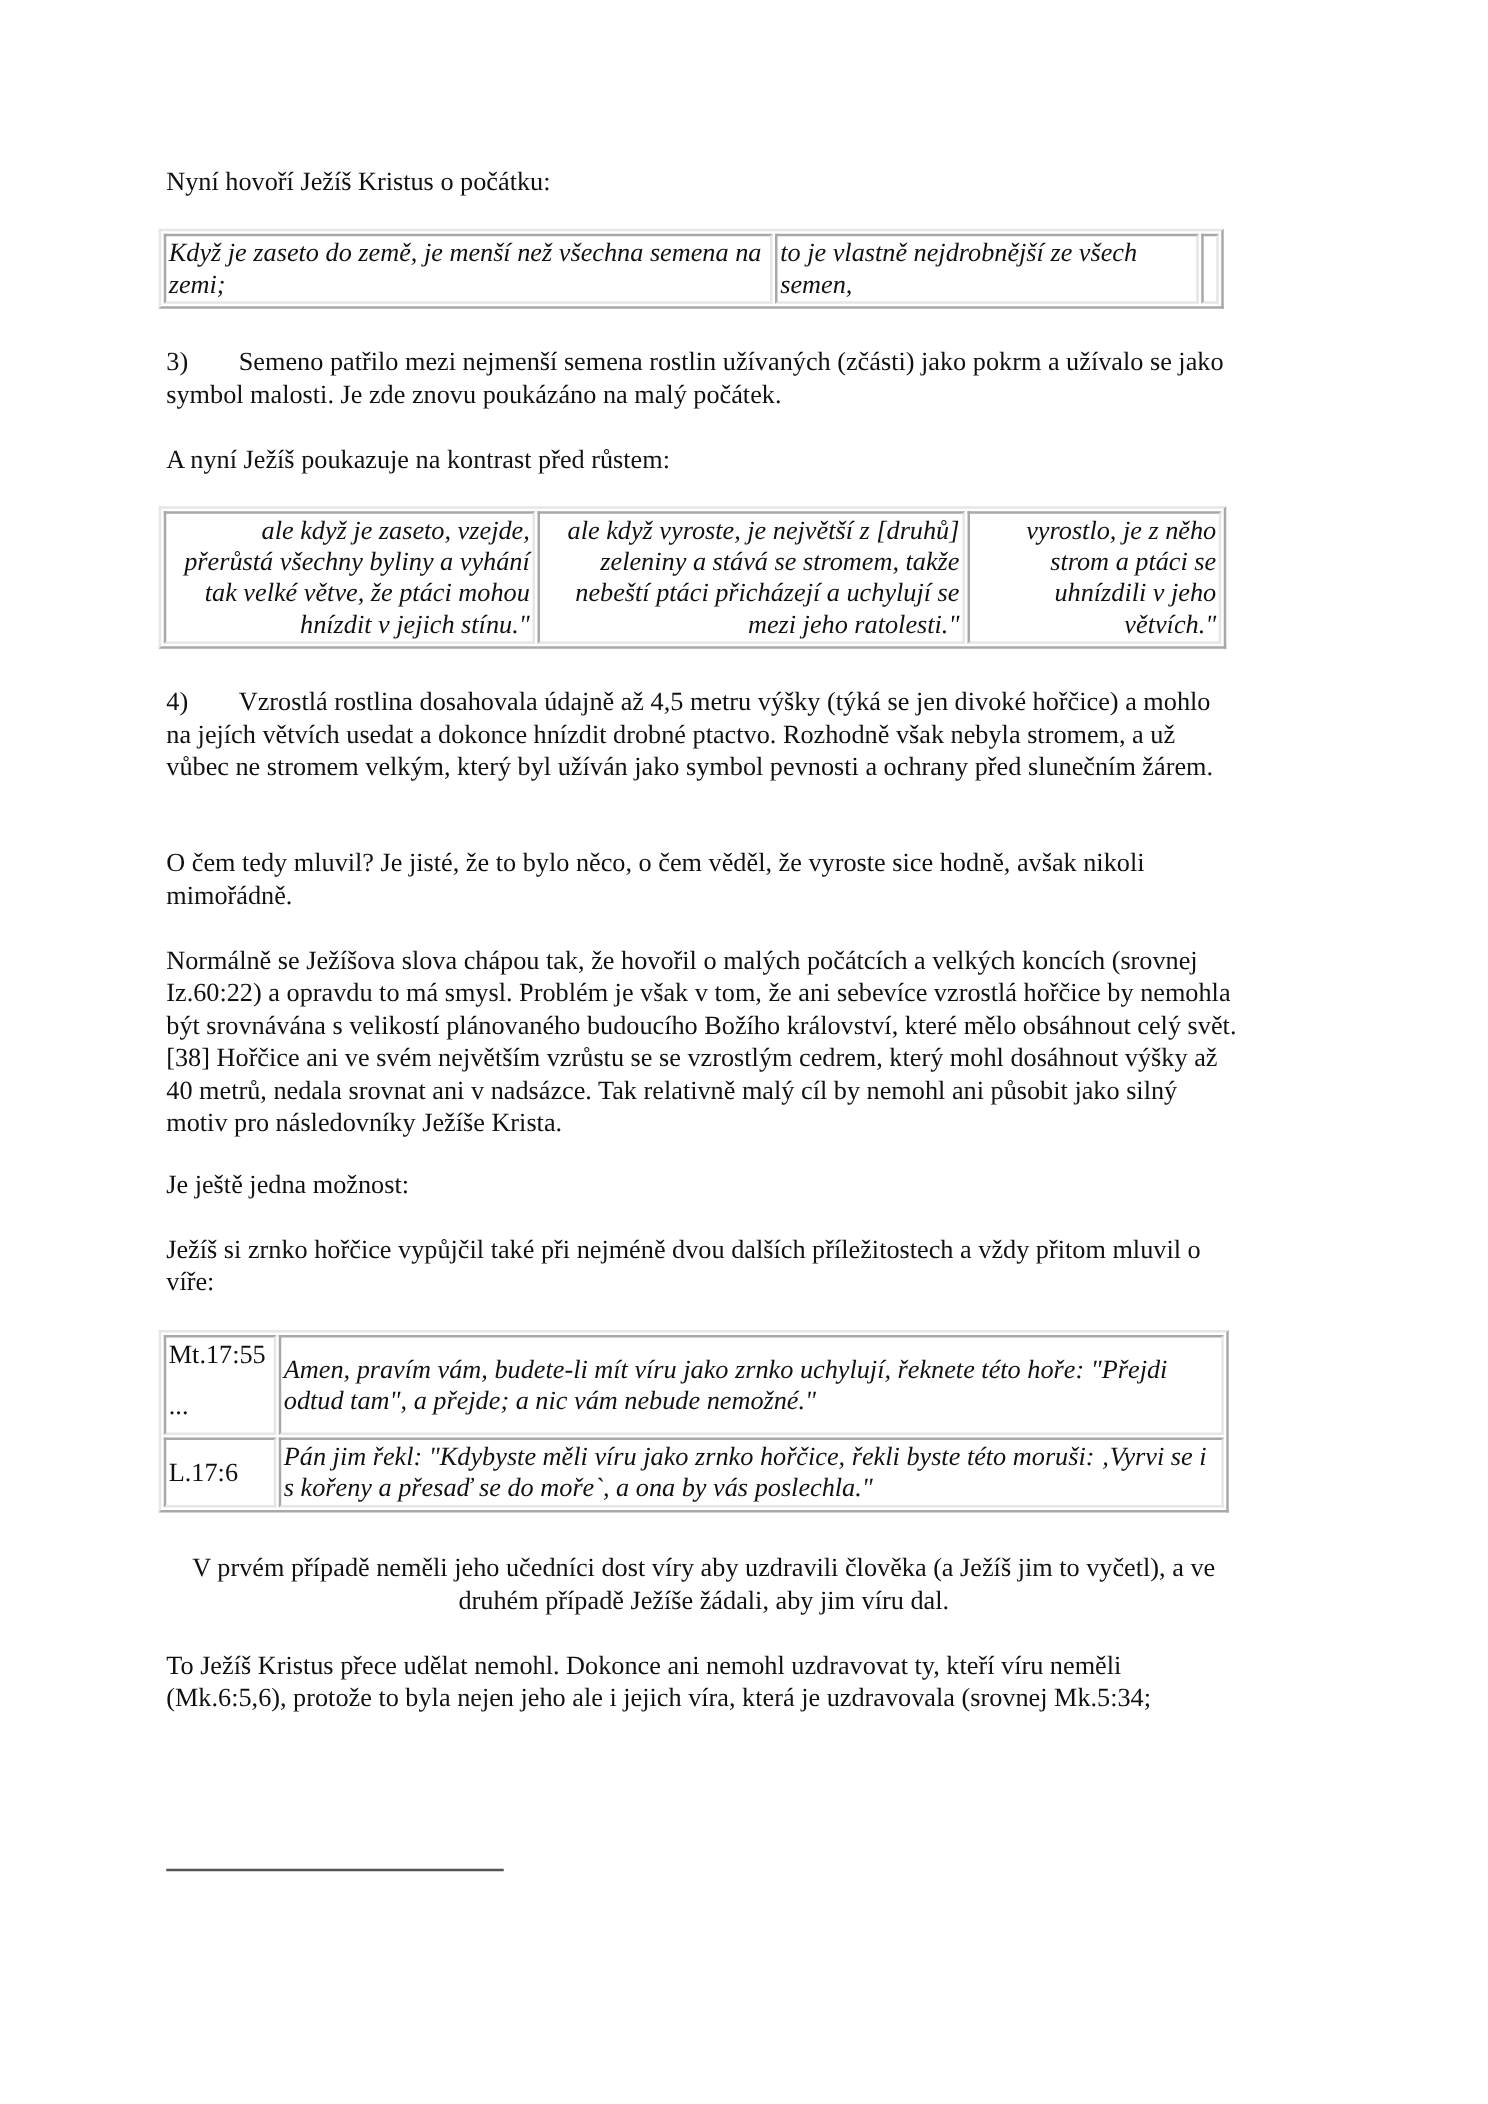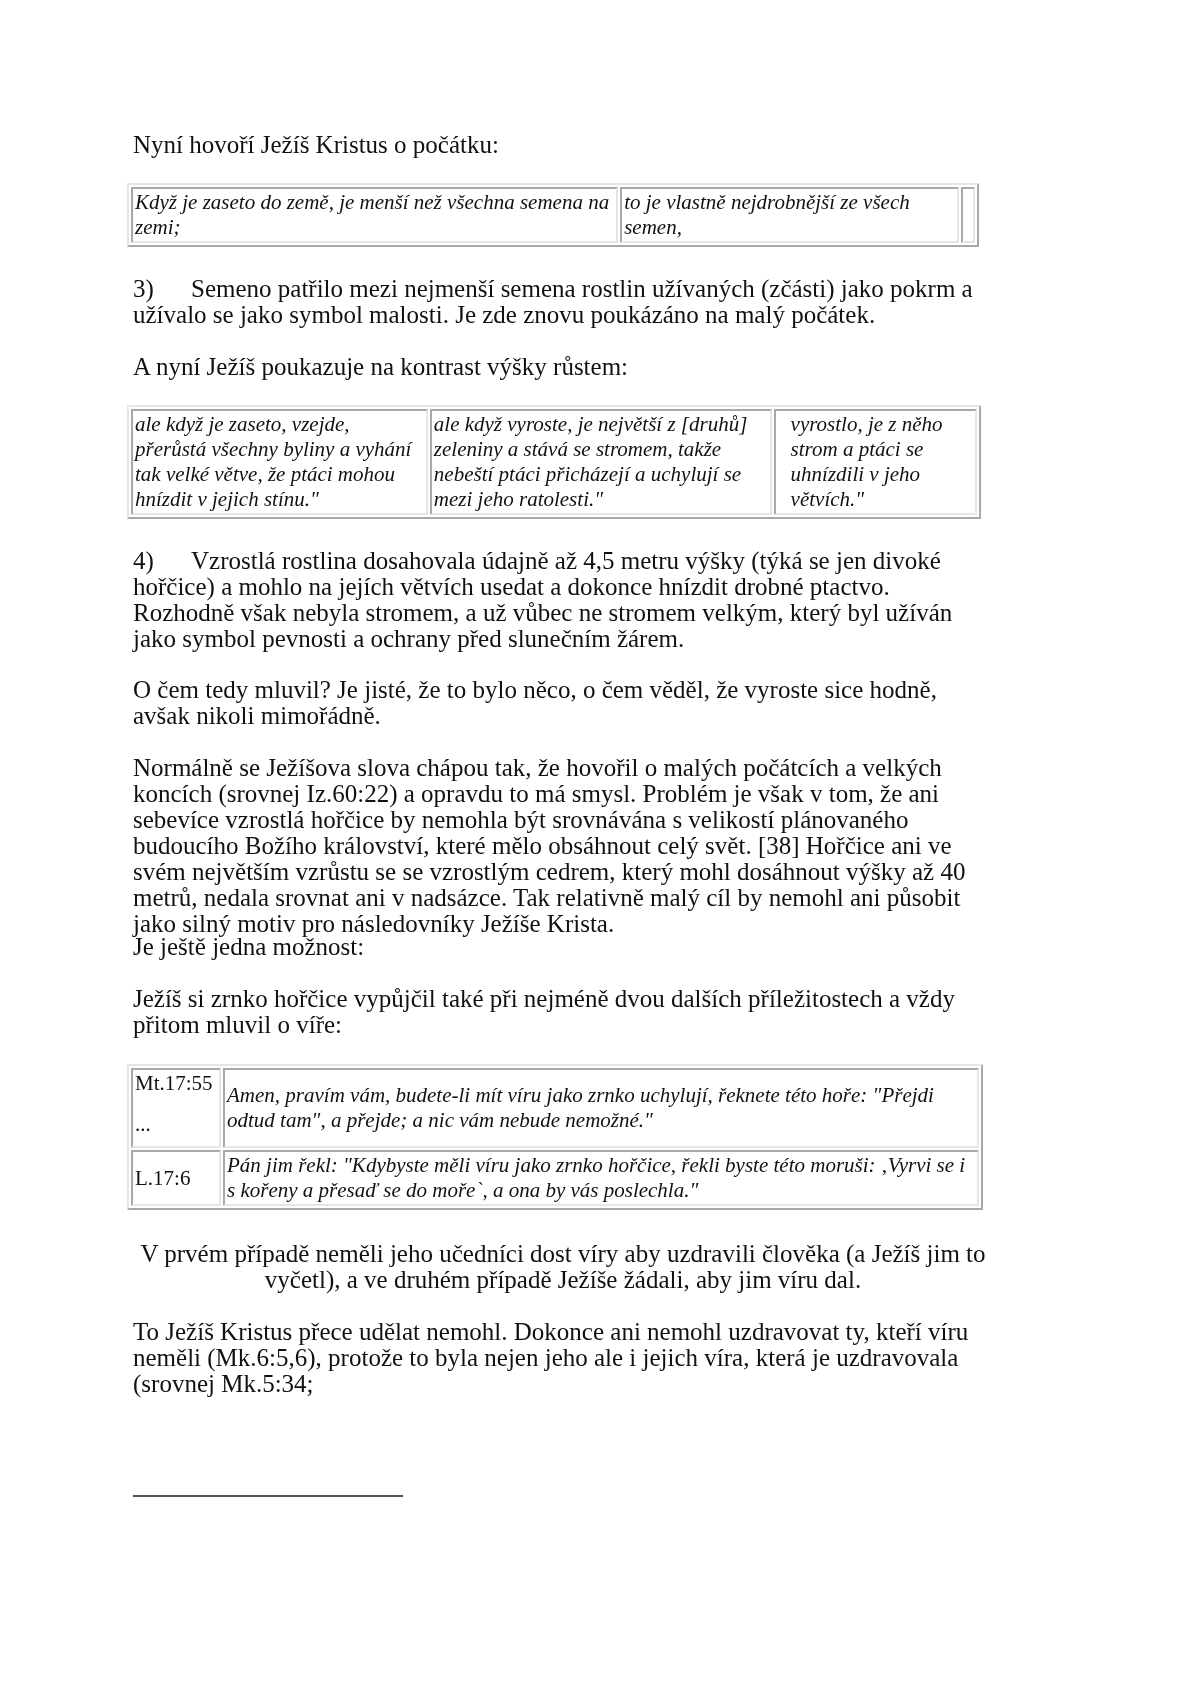--- a/index.html
+++ b/index.html
@@ -4,21 +4,21 @@
 <style>
   html, body { margin: 0; padding: 0; background: #ffffff; }
   body {
     width: 1190px; height: 1683px; position: relative; overflow: hidden;
     font-family: "Liberation Serif", "DejaVu Serif", serif;
     color: #111111;
   }
   .page { position: absolute; left: 133px; top: 0; width: 860px; }
   .p {
     position: absolute; left: 0; width: 860px;
-    font-size: 25px; line-height: 26px; margin: 0;
+    font-size: 21px; line-height: 26px; margin: 0;
   }
   .num { display: inline-block; width: 58px; }
   table.q {
     position: absolute; border-collapse: separate; border-spacing: 2px;
     border: 2px solid; border-color: #e6e6e6 #a8a8a8 #a8a8a8 #e6e6e6;
     background: #ffffff;
   }
   table.q td {
     border: 2px solid; border-color: #a8a8a8 #e6e6e6 #e6e6e6 #a8a8a8;
     padding: 1px 2px; vertical-align: top;
@@ -44,23 +44,23 @@
       <td style="width:330px;">to je vlastně nejdrobnější ze všech semen,</td>
       <td style="width:6px;"></td>
     </tr>
   </tbody>
     </table>
 
   <p class="p" style="top:276px;">
     <span class="num">3)</span><span>Semeno patřilo mezi nejmenší semena rostlin užívaných (zčásti) jako pokrm a užívalo se jako symbol malosti. Je zde znovu poukázáno na malý počátek.</span>
   </p>
 
-  <p class="p" style="top:354px;">A nyní Ježíš poukazuje na kontrast výšky růstem:</p>
+  <p class="p" style="top:354px;">A nyní Ježíš poukazuje na kontrast před růstem:</p>
 
-  <table class="q" style="top:405px; left:-6px; width:854px;">
+  <table class="q" style="top:405px; left:-6px; width:854px;text-align:right;">
     <tbody>
         <tr>
       <td style="width:296px;">ale když je zaseto, vzejde, přerůstá všechny byliny a vyhání tak velké větve, že ptáci mohou hnízdit v jejich stínu."</td>
       <td style="width:342px;">ale když vyroste, je největší z [druhů] zeleniny a stává se stromem, takže nebeští ptáci přicházejí a uchylují se mezi jeho ratolesti."</td>
       <td style="width:186px;padding-left:15px;">vyrostlo, je z něho strom a ptáci se uhnízdili v jeho větvích."</td>
     </tr>
   </tbody>
     </table>
 
   <p class="p" style="top:548px;">

